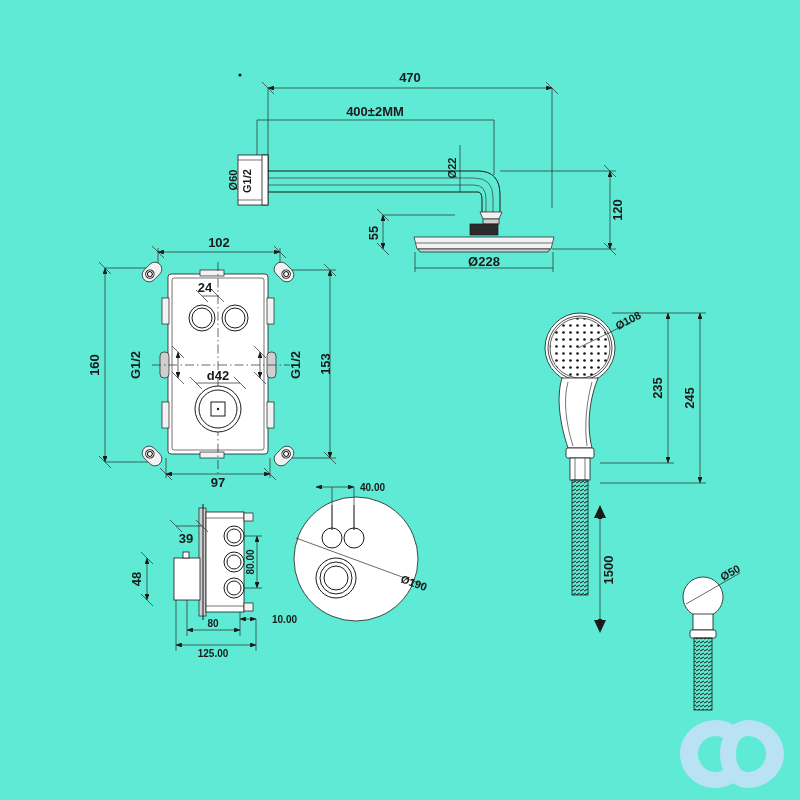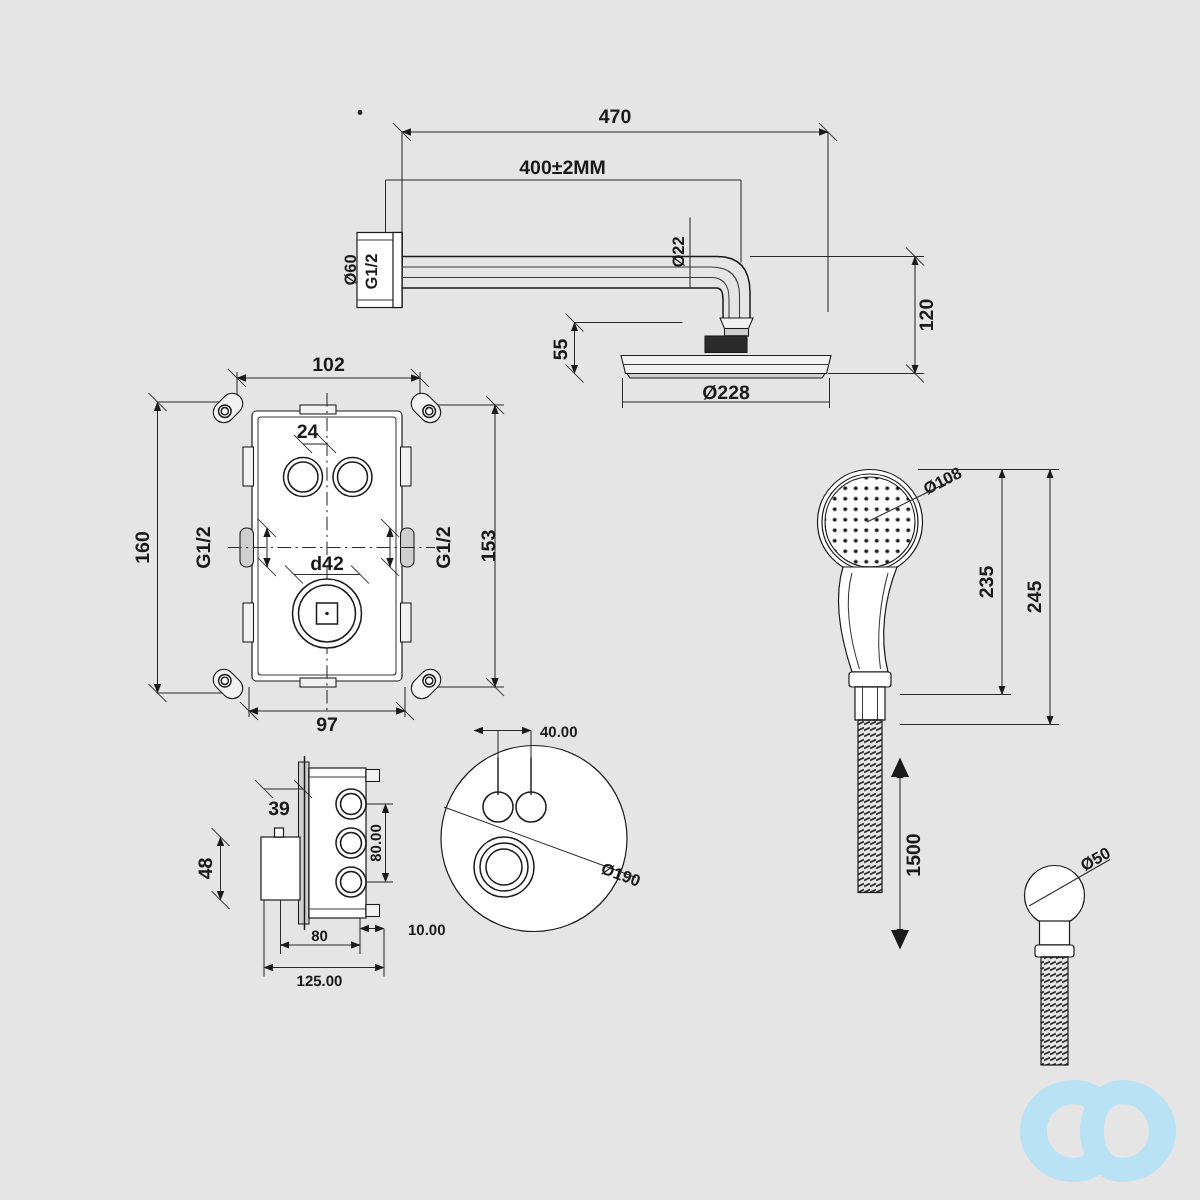--- a/index.html
+++ b/index.html
@@ -10,21 +10,21 @@
   body {
     width: 800px;
     height: 800px;
     overflow: hidden;
     font-family: "Liberation Sans", sans-serif;
   }
   #sheet {
     position: relative;
     width: 800px;
     height: 800px;
-    background: #e5e5e5;
+    background: #5eead4;
   }
   #drawing {
     position: absolute;
     left: 0;
     top: 0;
     width: 800px;
     height: 800px;
   }
   .ln {
     stroke: #1a1a1a;

